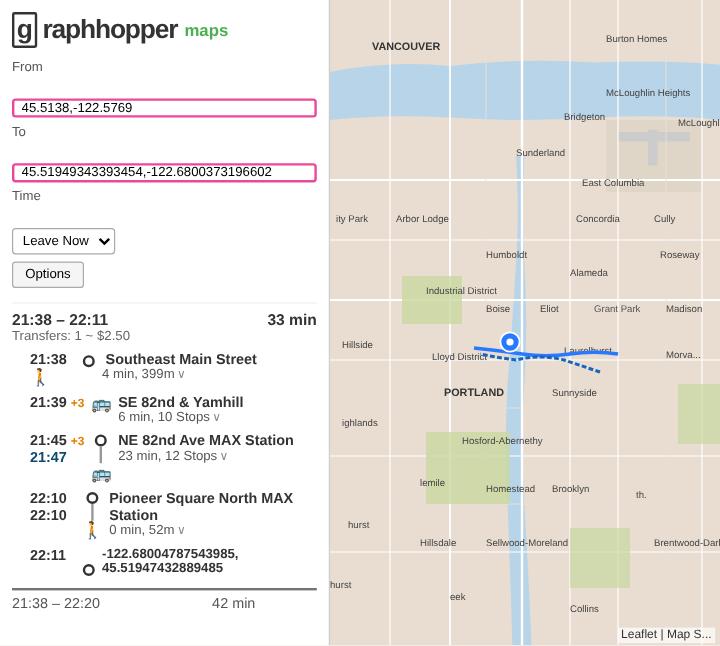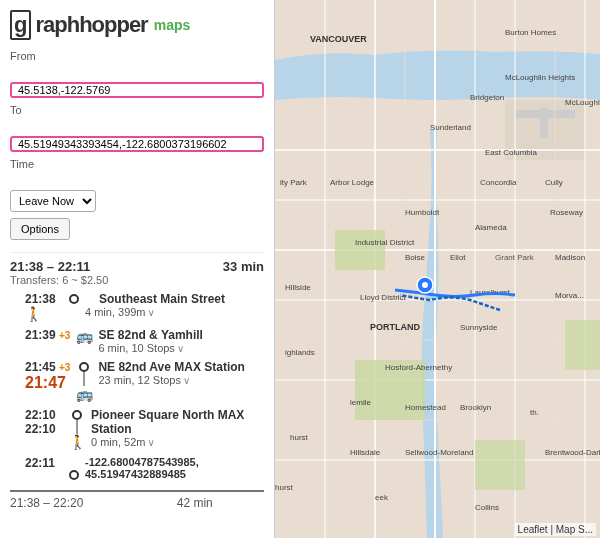--- a/index.html
+++ b/index.html
@@ -242,31 +242,31 @@
         <option>Leave Now</option>
       </select>
     </div>
   </div>
 
   <button class="options-btn">Options</button>
 
   <div class="route-summary">
     <div>
       <div class="route-times">21:38 – 22:11</div>
-      <div class="route-transfers">Transfers: 6  ~  $2.50</div>
+      <div class="route-transfers">Transfers: 1  ~  $2.50</div>
     </div>
     <div class="route-duration">33 min</div>
   </div>
 
   <div class="step-block">
     <div class="row-with-line">
       <div class="left-col">
         <span class="step-time">21:38</span>
       </div>
-      <div style="display:flex;align-items:flex-start;gap:20px;">
+      <div style="display:flex;align-items:flex-end;gap:9px;">
         <div class="step-dot"></div>
         <div class="step-content">
           <div class="step-title">Southeast Main Street</div>
         </div>
       </div>
     </div>
     <div class="row-with-line">
       <div class="left-col">
         <span class="step-icon">🚶</span>
       </div>
@@ -288,21 +288,21 @@
           <div class="step-detail">6 min, 10 Stops <span class="chevron">∨</span></div>
         </div>
       </div>
     </div>
   </div>
 
   <div class="step-block">
     <div class="row-with-line">
       <div class="left-col">
         <div style="font-size:12px;font-weight:bold;color:#333;">21:45 <span class="step-time-plus">+3</span></div>
-        <div style="font-size:16px;font-weight:bold;color:#c2410c;">21:47</div>
+        <div style="font-size:12px;font-weight:bold;color:#0c4a6e;">21:47</div>
       </div>
       <div style="display:flex;align-items:flex-start;gap:6px;">
         <div style="display:flex;flex-direction:column;align-items:center;">
           <div class="step-dot"></div>
           <div style="width:2px;height:14px;background:#999;"></div>
           <div class="step-icon">🚌</div>
         </div>
         <div class="step-content">
           <div class="step-title">NE 82nd Ave MAX Station</div>
           <div class="step-detail">23 min, 12 Stops <span class="chevron">∨</span></div>

